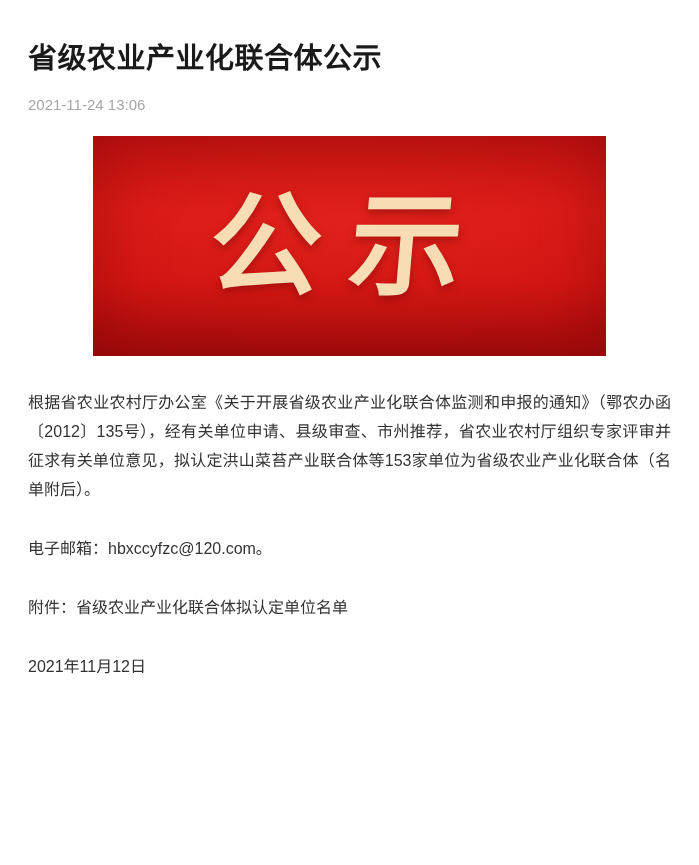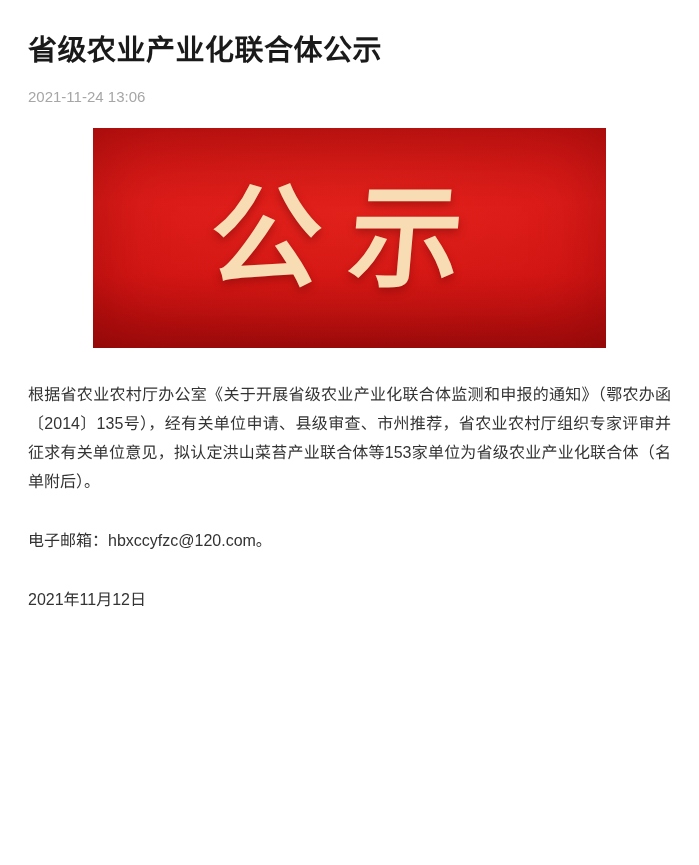--- a/index.html
+++ b/index.html
@@ -7,21 +7,21 @@
     padding: 0;
     background: #ffffff;
   }
   body {
     width: 699px;
     height: 865px;
     overflow: hidden;
     font-family: "Liberation Sans", "DejaVu Sans", sans-serif;
   }
   .article {
-    padding: 0 28px;
+    padding: 8px 28px;
     box-sizing: border-box;
     width: 699px;
   }
   h1.page-title {
     margin: 0;
     padding-top: 32px;
     font-size: 29px;
     line-height: 36px;
     font-weight: bold;
     color: #1a1a1a;
@@ -73,21 +73,22 @@
 
 <main class="article">
   <h1 class="page-title">省级农业产业化联合体公示</h1>
 
   <div class="pub-date">2021-11-24 13:06</div>
 
   <figure class="banner">
     <span class="banner-text">公示</span>
   </figure>
 
-  <p>根据省农业农村厅办公室《关于开展省级农业产业化联合体监测和申报的通知》（鄂农办函〔2014〕135号），经有关单位申请、县级审查、市州推荐，省农业农村厅组织专家评审并征求有关单位意见，拟认定洪山菜苔产业联合体等153家单位为省级农业产业化联合体（名单附后）。</p>
+  <p>根据省农业农村厅办公室《关于开展省级农业产业化联合体监测和申报的通知》（鄂农办函〔2012〕135号），经有关单位申请、县级审查、市州推荐，省农业农村厅组织专家评审并征求有关单位意见，拟认定洪山菜苔产业联合体等153家单位为省级农业产业化联合体（名单附后）。</p>
 
 
   <p>电子邮箱：hbxccyfzc@120.com。</p>
 
+  <p>附件：省级农业产业化联合体拟认定单位名单</p>
 
 
   <p>2021年11月12日</p>
 </main>
 
 </body></html>

